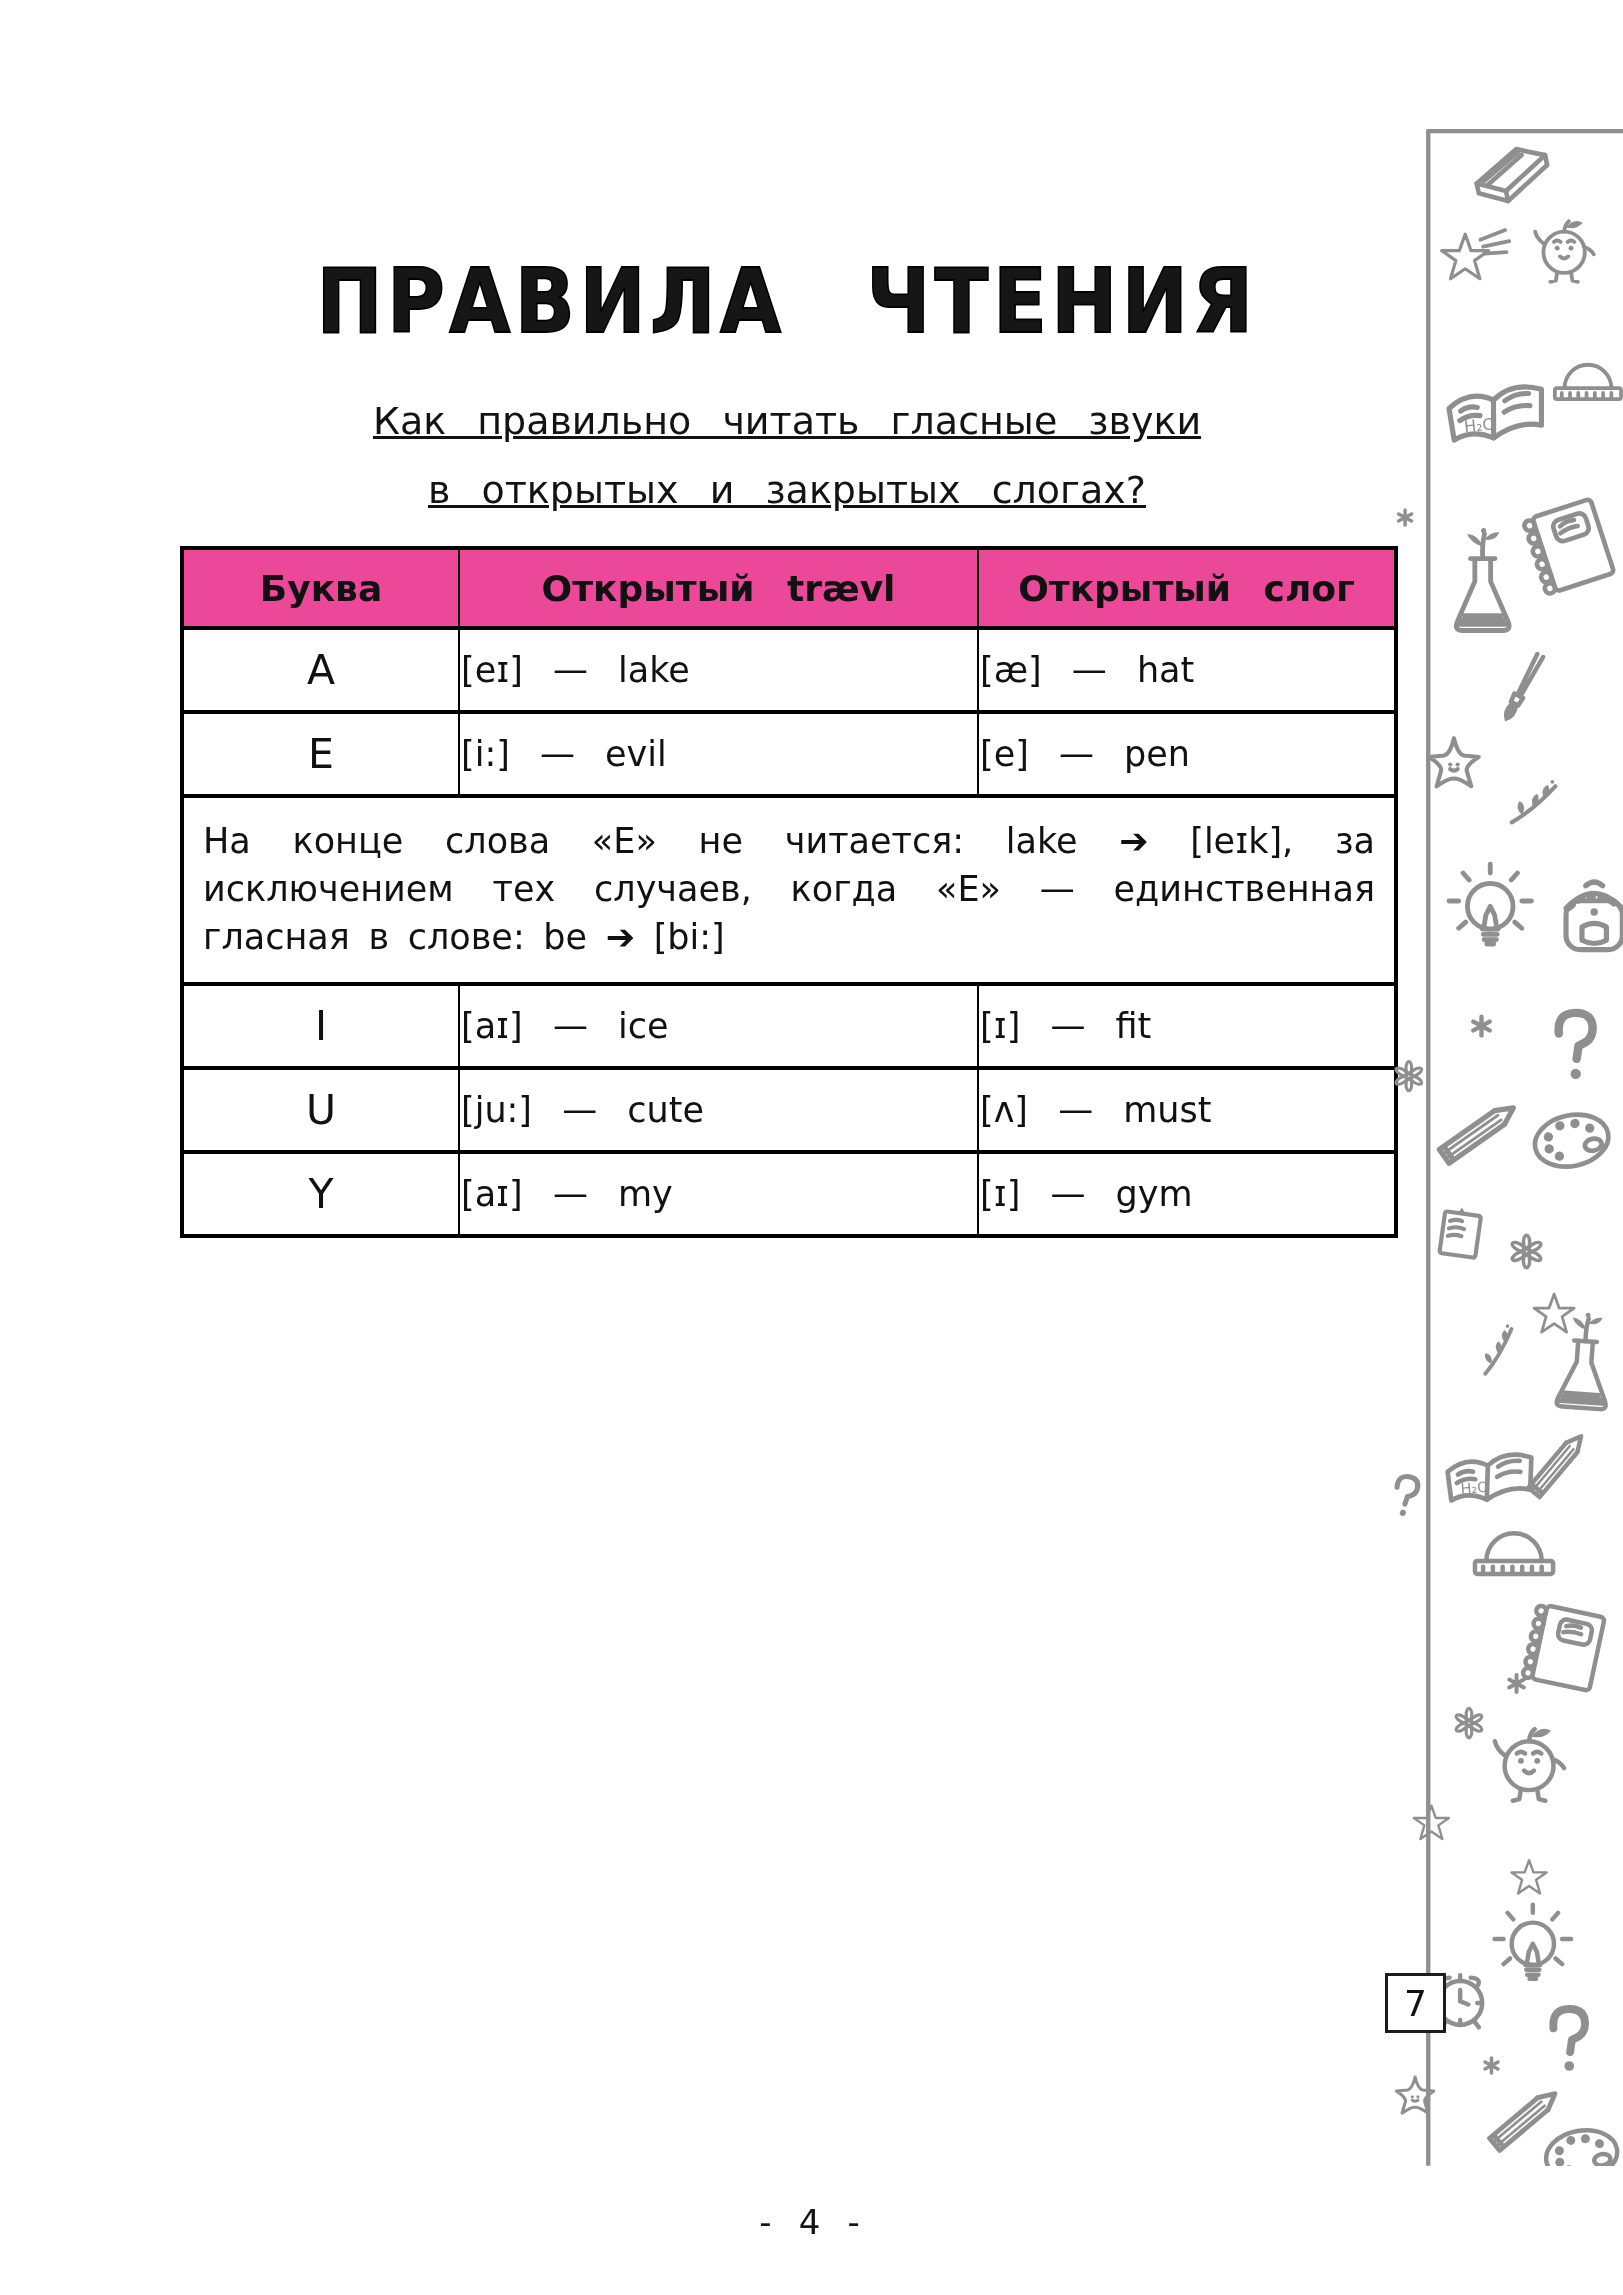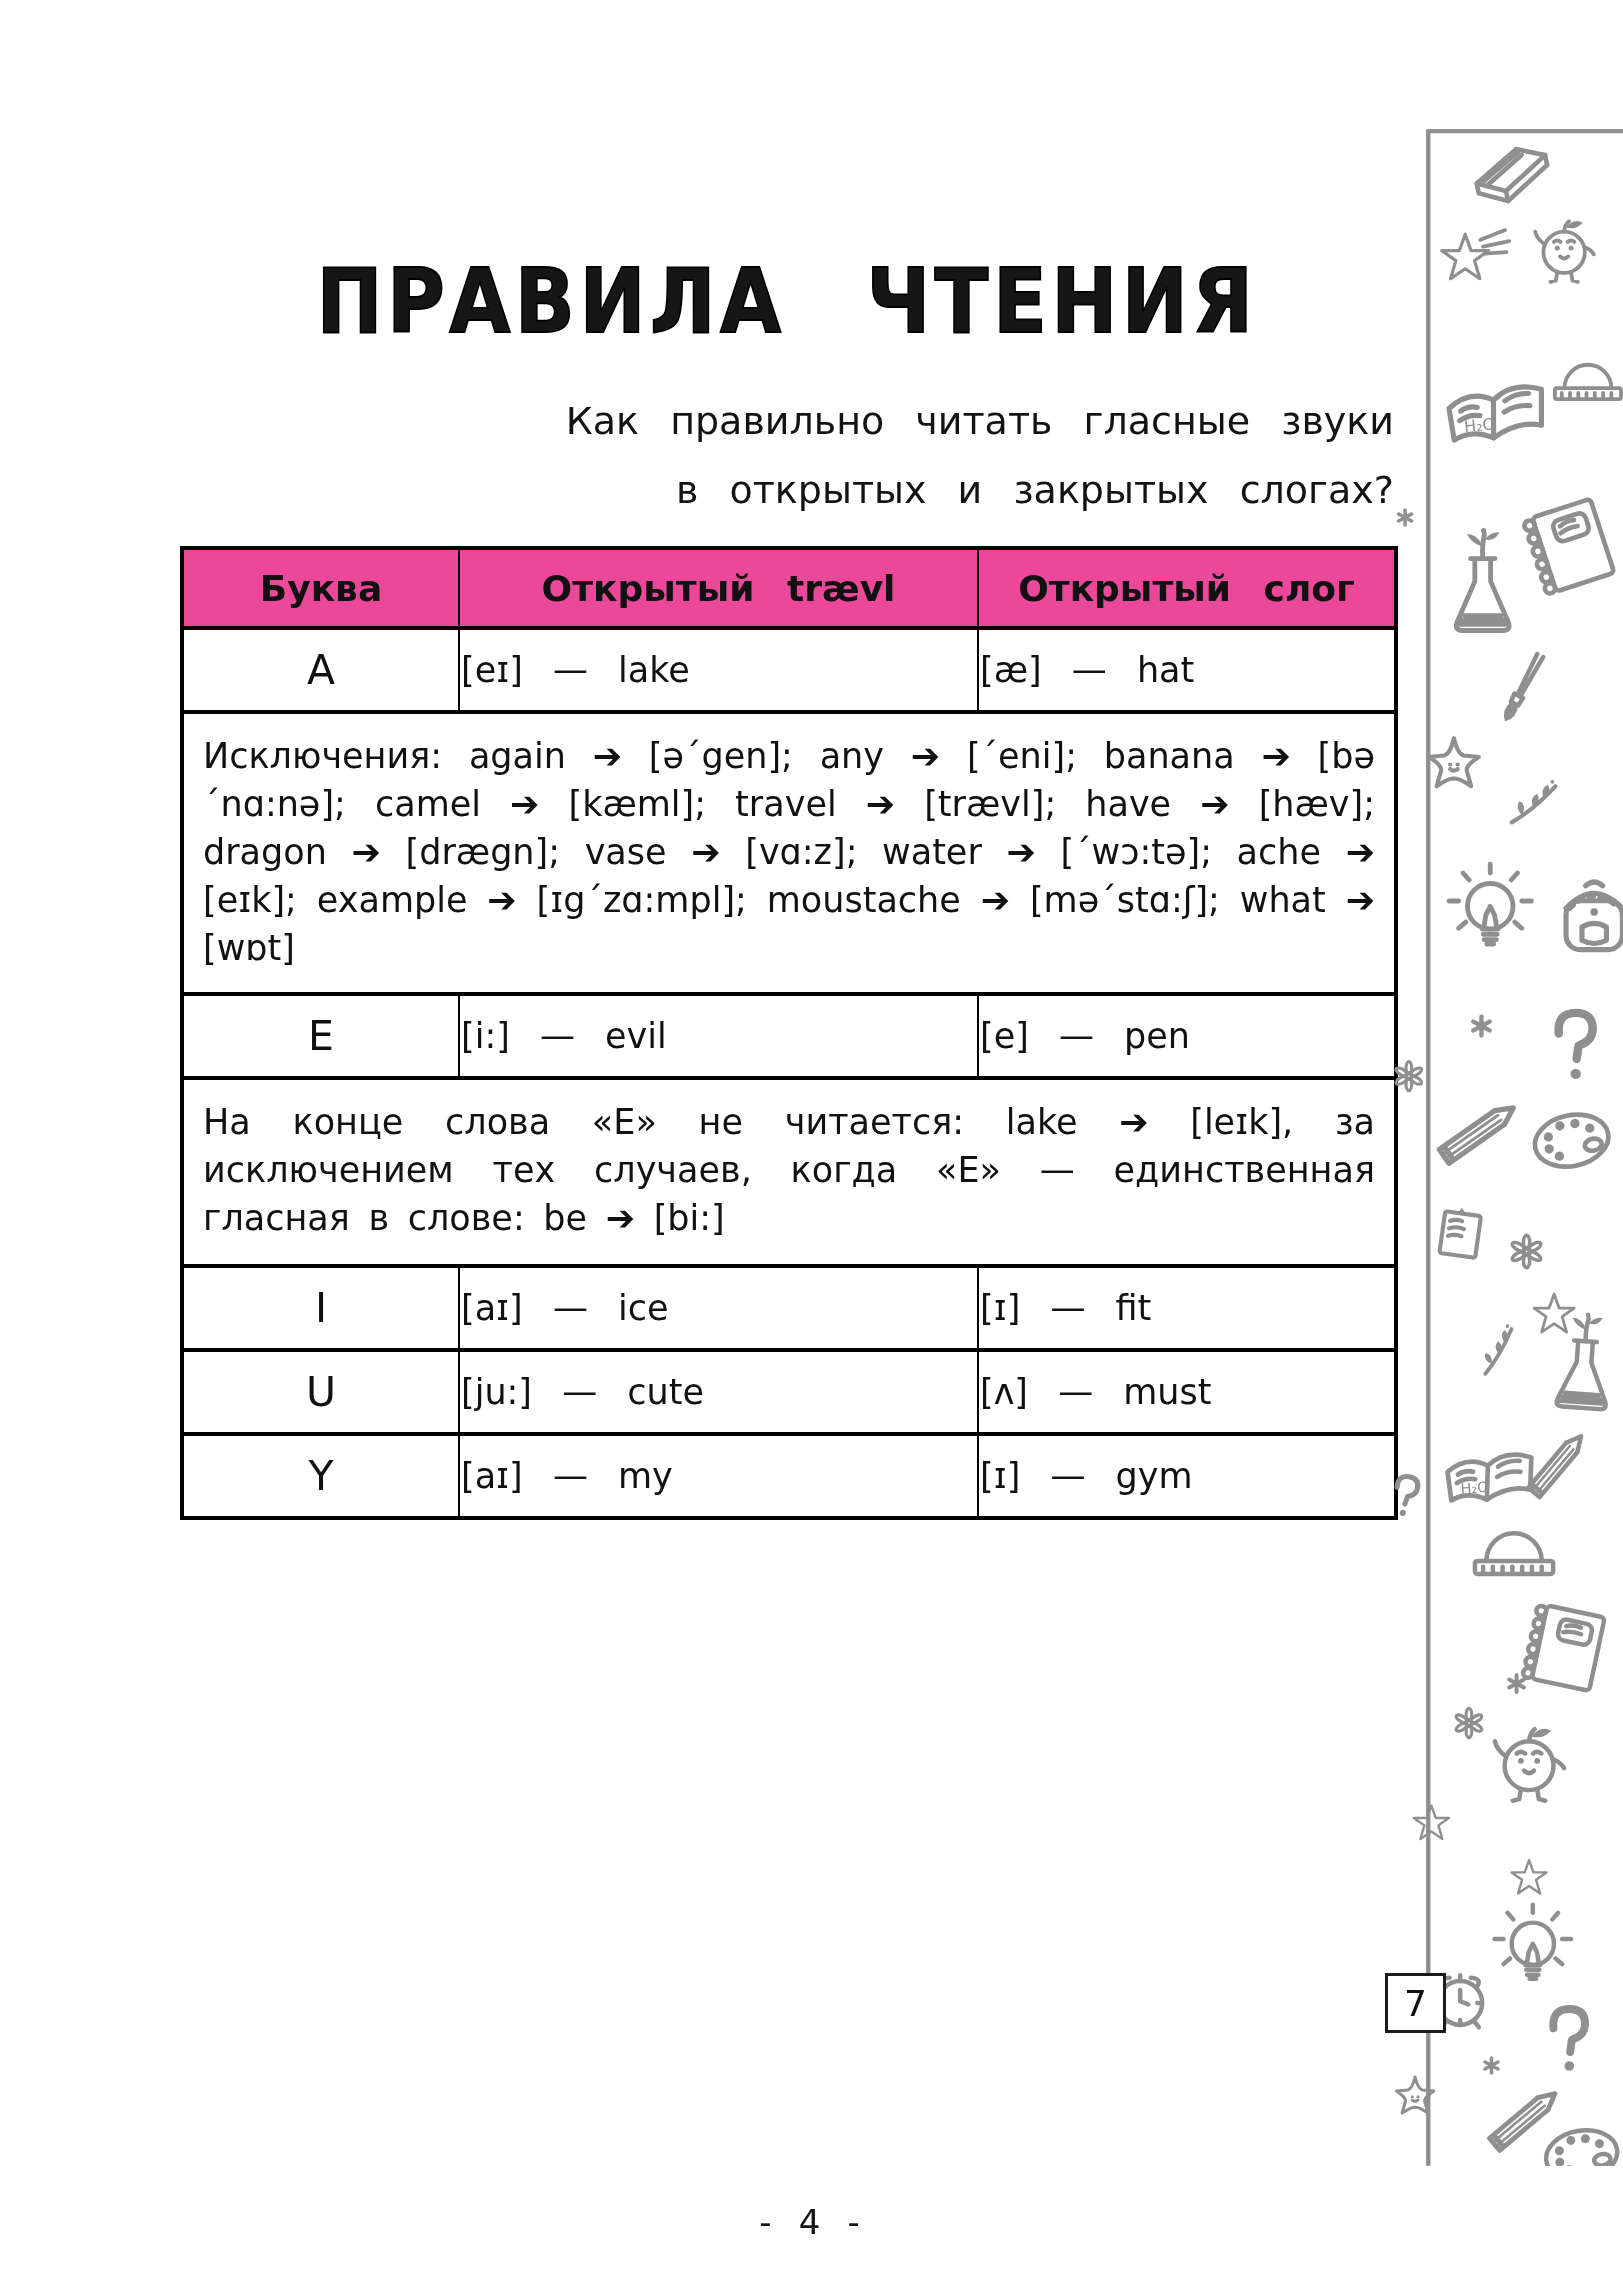--- a/index.html
+++ b/index.html
@@ -11,22 +11,22 @@
   .content{position:absolute;left:180px;top:0;width:1214px;}
   .page-title{
     position:absolute;top:256px;left:0;width:1214px;margin:0;
     text-align:center;font-size:79px;font-weight:700;
     letter-spacing:4.4px;word-spacing:49px;
     transform:scaleY(1.12);
     -webkit-text-stroke:1.6px #000;color:#161616;
   }
   .subtitle{
     position:absolute;top:387px;left:0;width:1214px;
-    text-align:right;font-size:38px;line-height:69px;
-    word-spacing:19px;color:#131313;
+    text-align:center;font-size:38px;line-height:69px;
+    word-spacing:19px;color:#131313;text-decoration:underline;
   }
   table.rules{
     position:absolute;top:546px;left:0;width:1214px;
     border-collapse:collapse;table-layout:fixed;
     border:4.4px solid #000;
   }
   table.rules th, table.rules td{
     border:2.5px solid #000;border-top-width:4.4px;border-bottom-width:4.4px;
     box-sizing:border-box;vertical-align:middle;
   }
@@ -81,23 +81,20 @@
         <th>Буква</th>
         <th>Открытый trævl</th>
         <th>Открытый слог</th>
       </tr>
     </thead>
     <tbody>
       <tr>
         <td class="letter">A</td>
         <td class="syll">[eɪ] — lake</td>
         <td class="syll">[æ] — hat</td>
-      </tr>
-      <tr class="exc4">
-        <td class="note" colspan="3">Исключения: again ➔ [ə´gen]; any ➔ [´eni]; banana ➔ [bə´nɑ:nə]; camel ➔ [kæml]; travel ➔ [trævl]; have ➔ [hæv]; dragon ➔ [drægn]; vase ➔ [vɑ:z]; water ➔ [´wɔ:tə]; ache ➔ [eɪk]; example ➔ [ɪg´zɑ:mpl]; moustache ➔ [mə´stɑ:ʃ]; what ➔ [wɒt]</td>
       </tr>
       <tr>
         <td class="letter">E</td>
         <td class="syll">[i:] — evil</td>
         <td class="syll">[e] — pen</td>
       </tr>
       <tr class="note3">
         <td class="note" colspan="3">На конце слова «E» не читается: lake ➔ [leɪk], за исключением тех случаев, когда «E» — единственная гласная в слове: be ➔ [bi:]</td>
       </tr>
       <tr>

